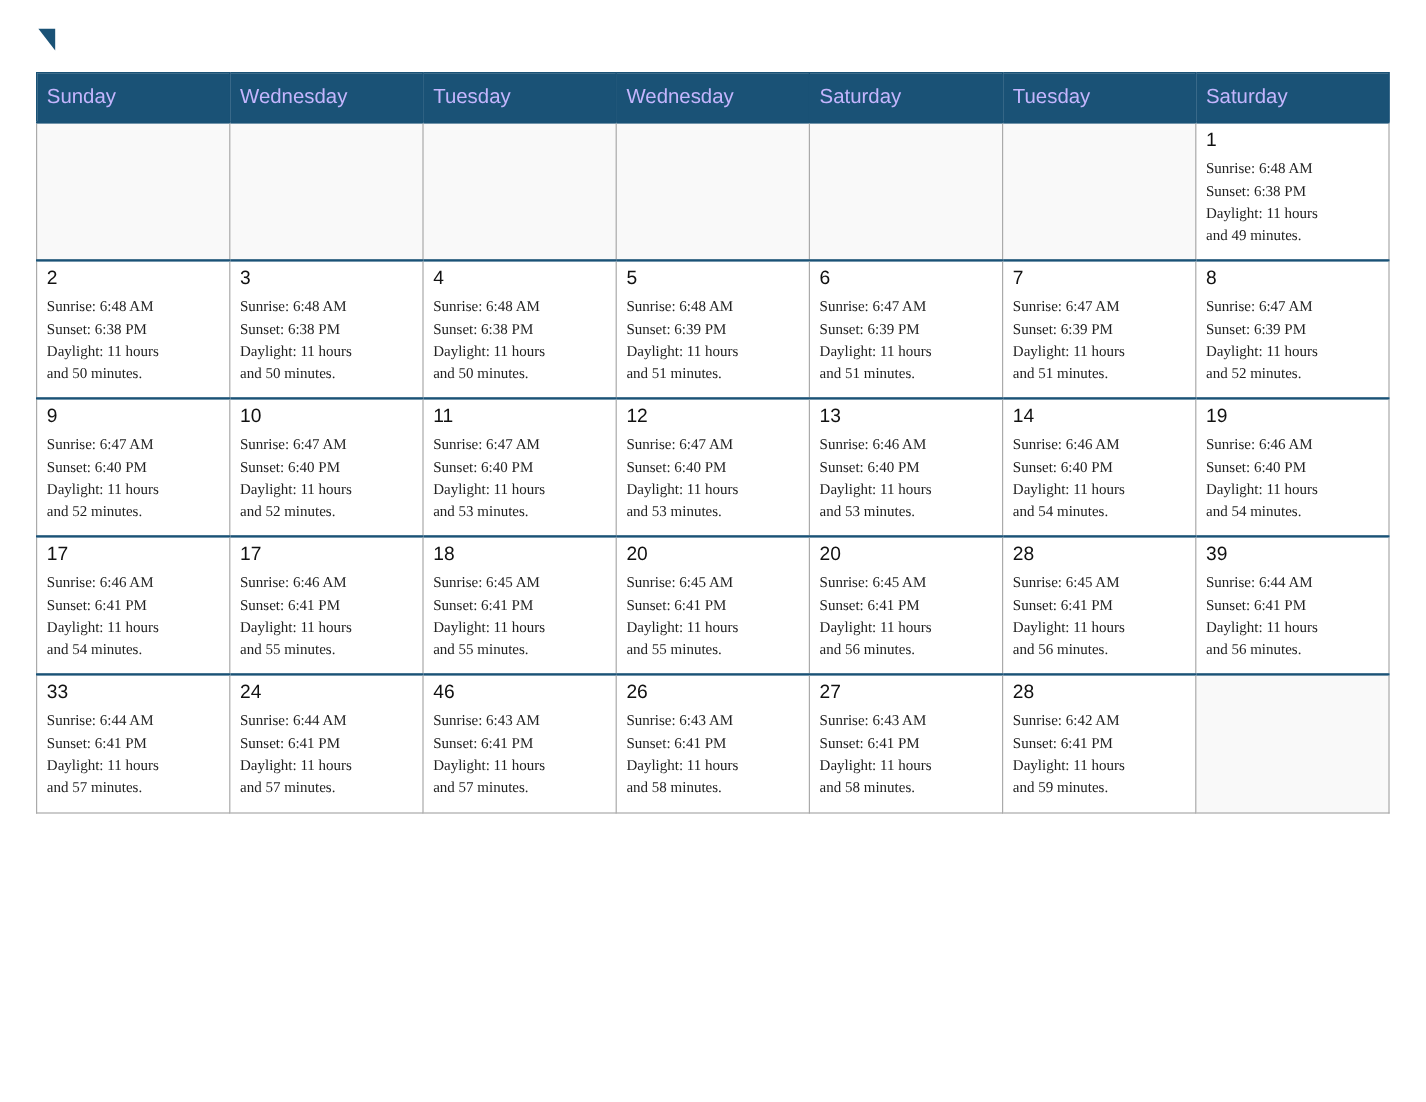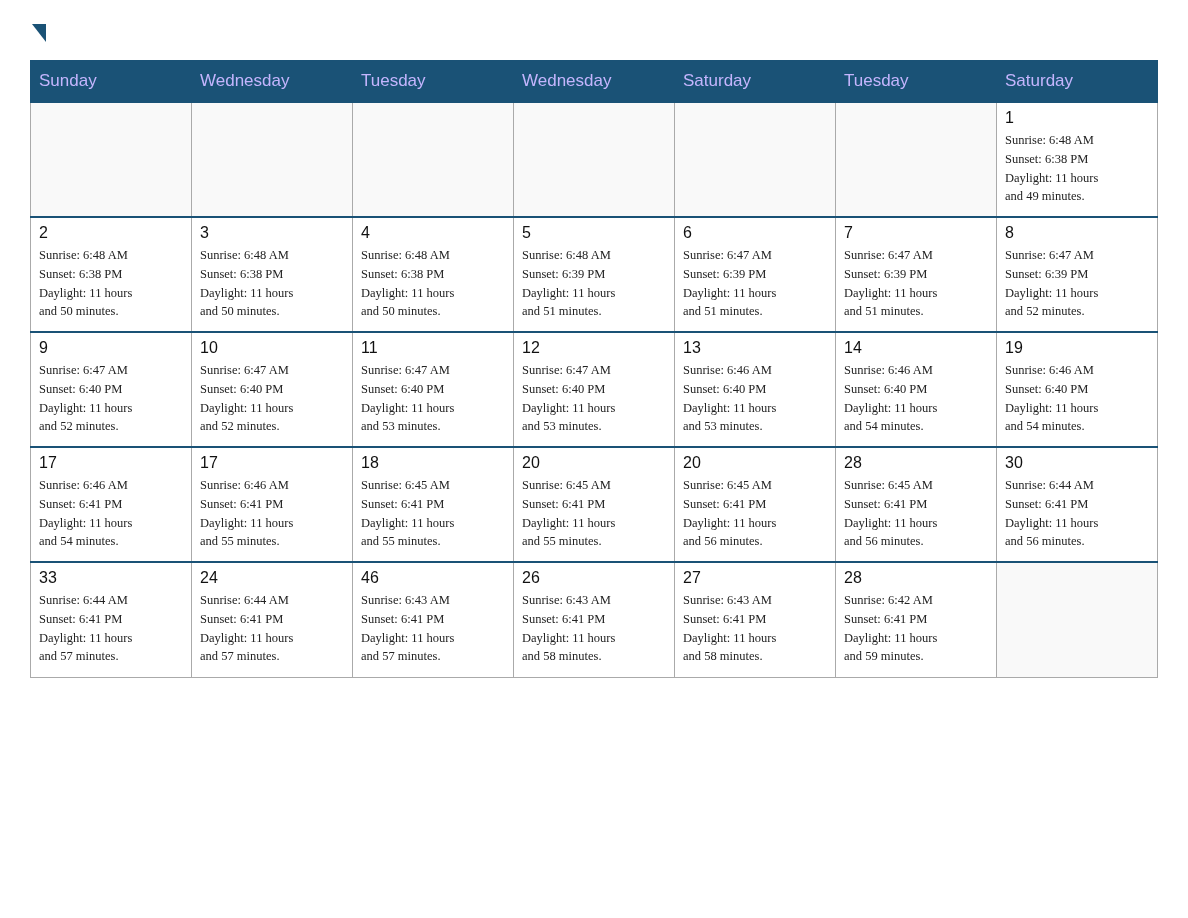--- a/index.html
+++ b/index.html
@@ -284,21 +284,21 @@
 and 56 minutes.</div>
         </td>
         <td>
           <span class="day-number">28</span>
           <div class="day-info" style="white-space: pre-line;">Sunrise: 6:45 AM
 Sunset: 6:41 PM
 Daylight: 11 hours
 and 56 minutes.</div>
         </td>
         <td>
-          <span class="day-number">30</span>
+          <span class="day-number">39</span>
           <div class="day-info" style="white-space: pre-line;">Sunrise: 6:44 AM
 Sunset: 6:41 PM
 Daylight: 11 hours
 and 56 minutes.</div>
         </td>
       </tr>
       <tr>
         <td>
           <span class="day-number">33</span>
           <div class="day-info" style="white-space: pre-line;">Sunrise: 6:44 AM

